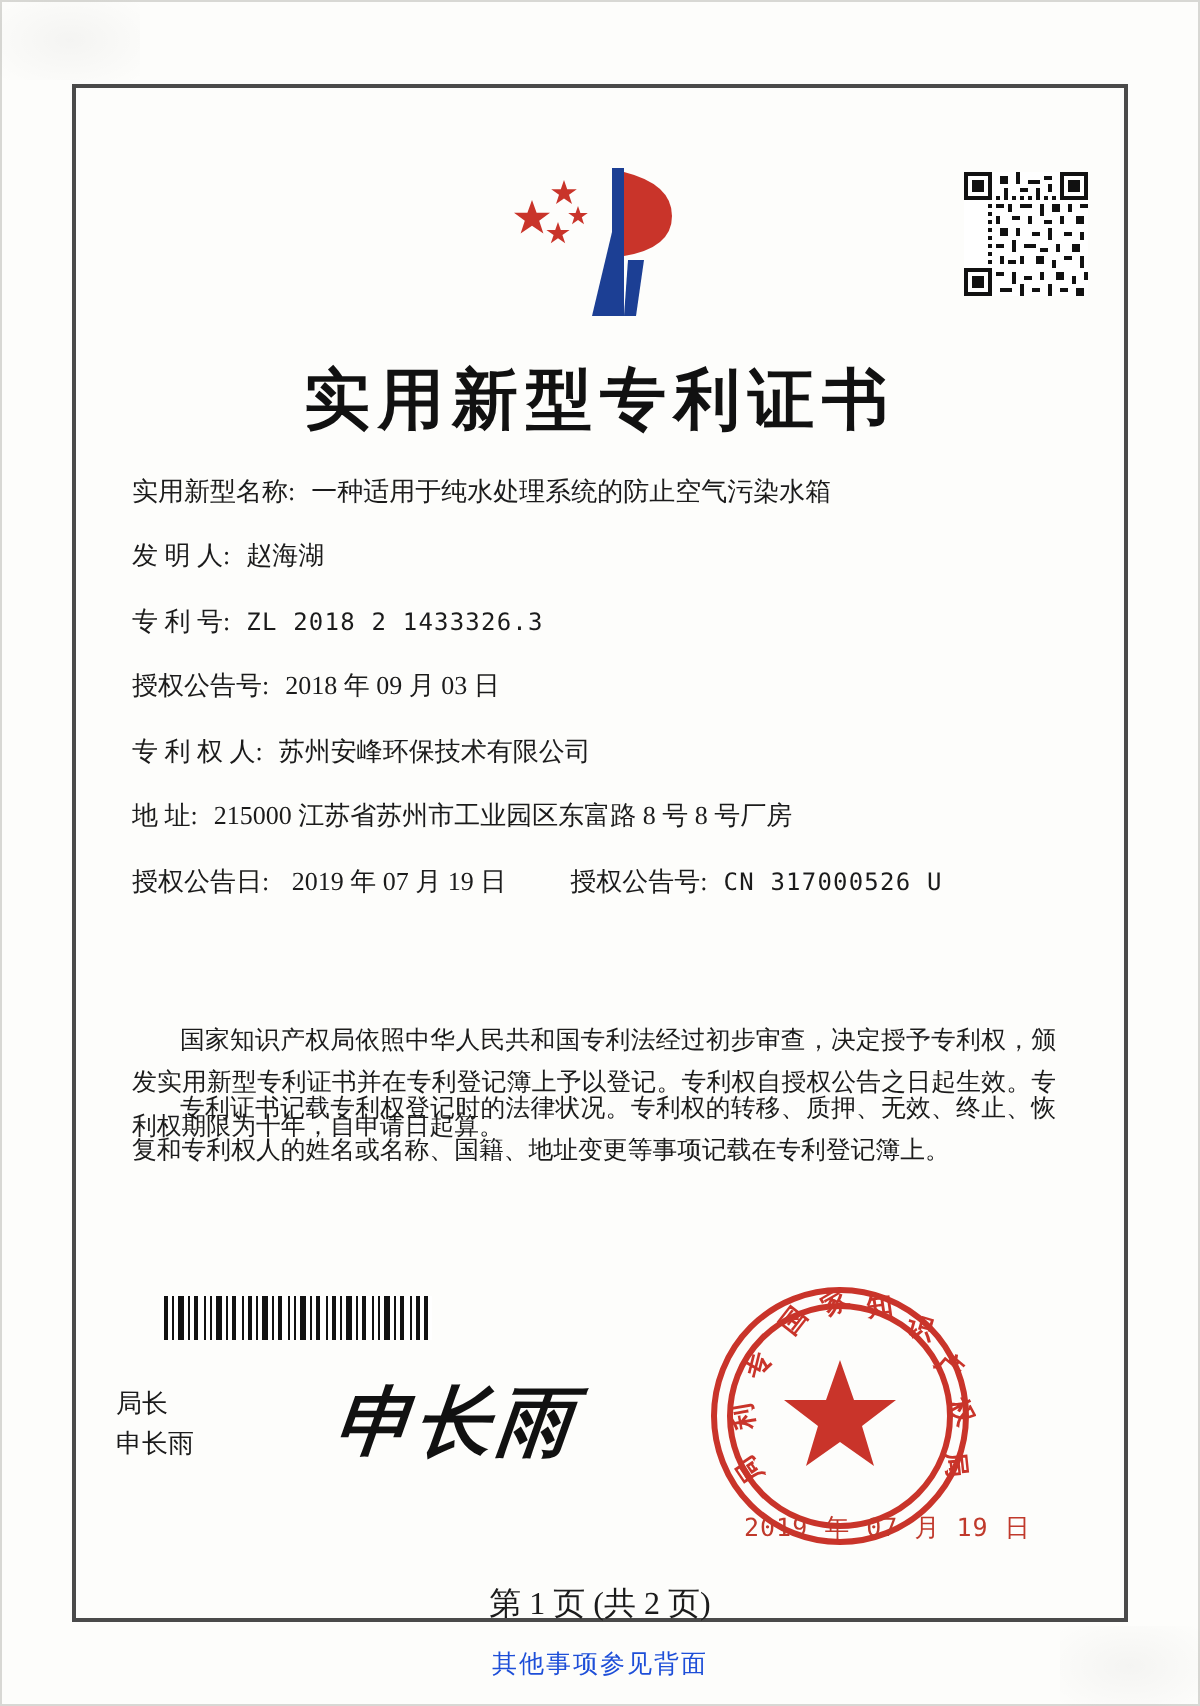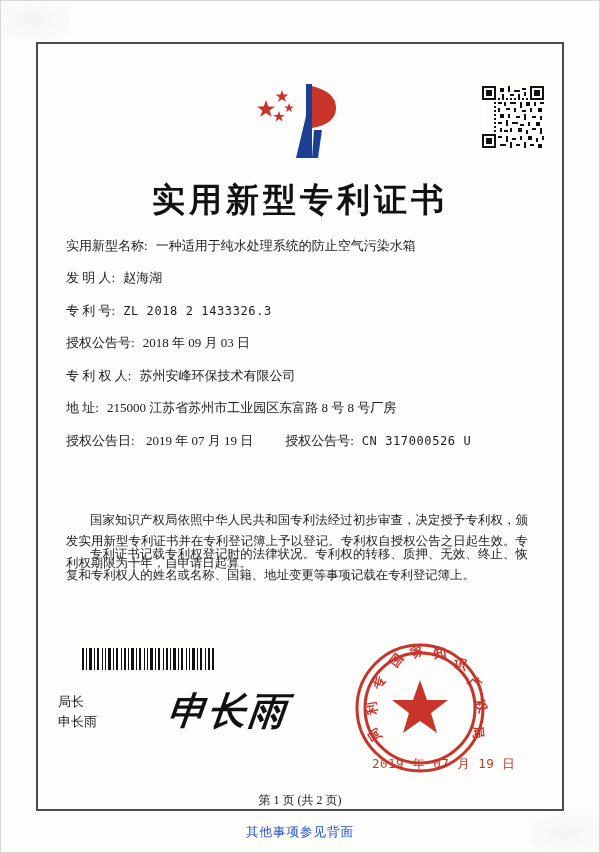--- a/index.html
+++ b/index.html
@@ -172,21 +172,21 @@
     color: #c0392b;
     font-family: "DejaVu Sans Mono", monospace;
     letter-spacing: 0.5px;
   }
   
   .page-no {
     position: absolute;
     left: 0; right: 0;
     top: 792px;
     text-align: center;
-    font-size: 12px;
+    font-size: 16px;
     color: #1b1b1b;
   }
   .backside-note {
     position: absolute;
     left: 0; right: 0;
     top: 824px;
     text-align: center;
     font-size: 12.5px;
     color: #1d4ed8;
     letter-spacing: 1px;

